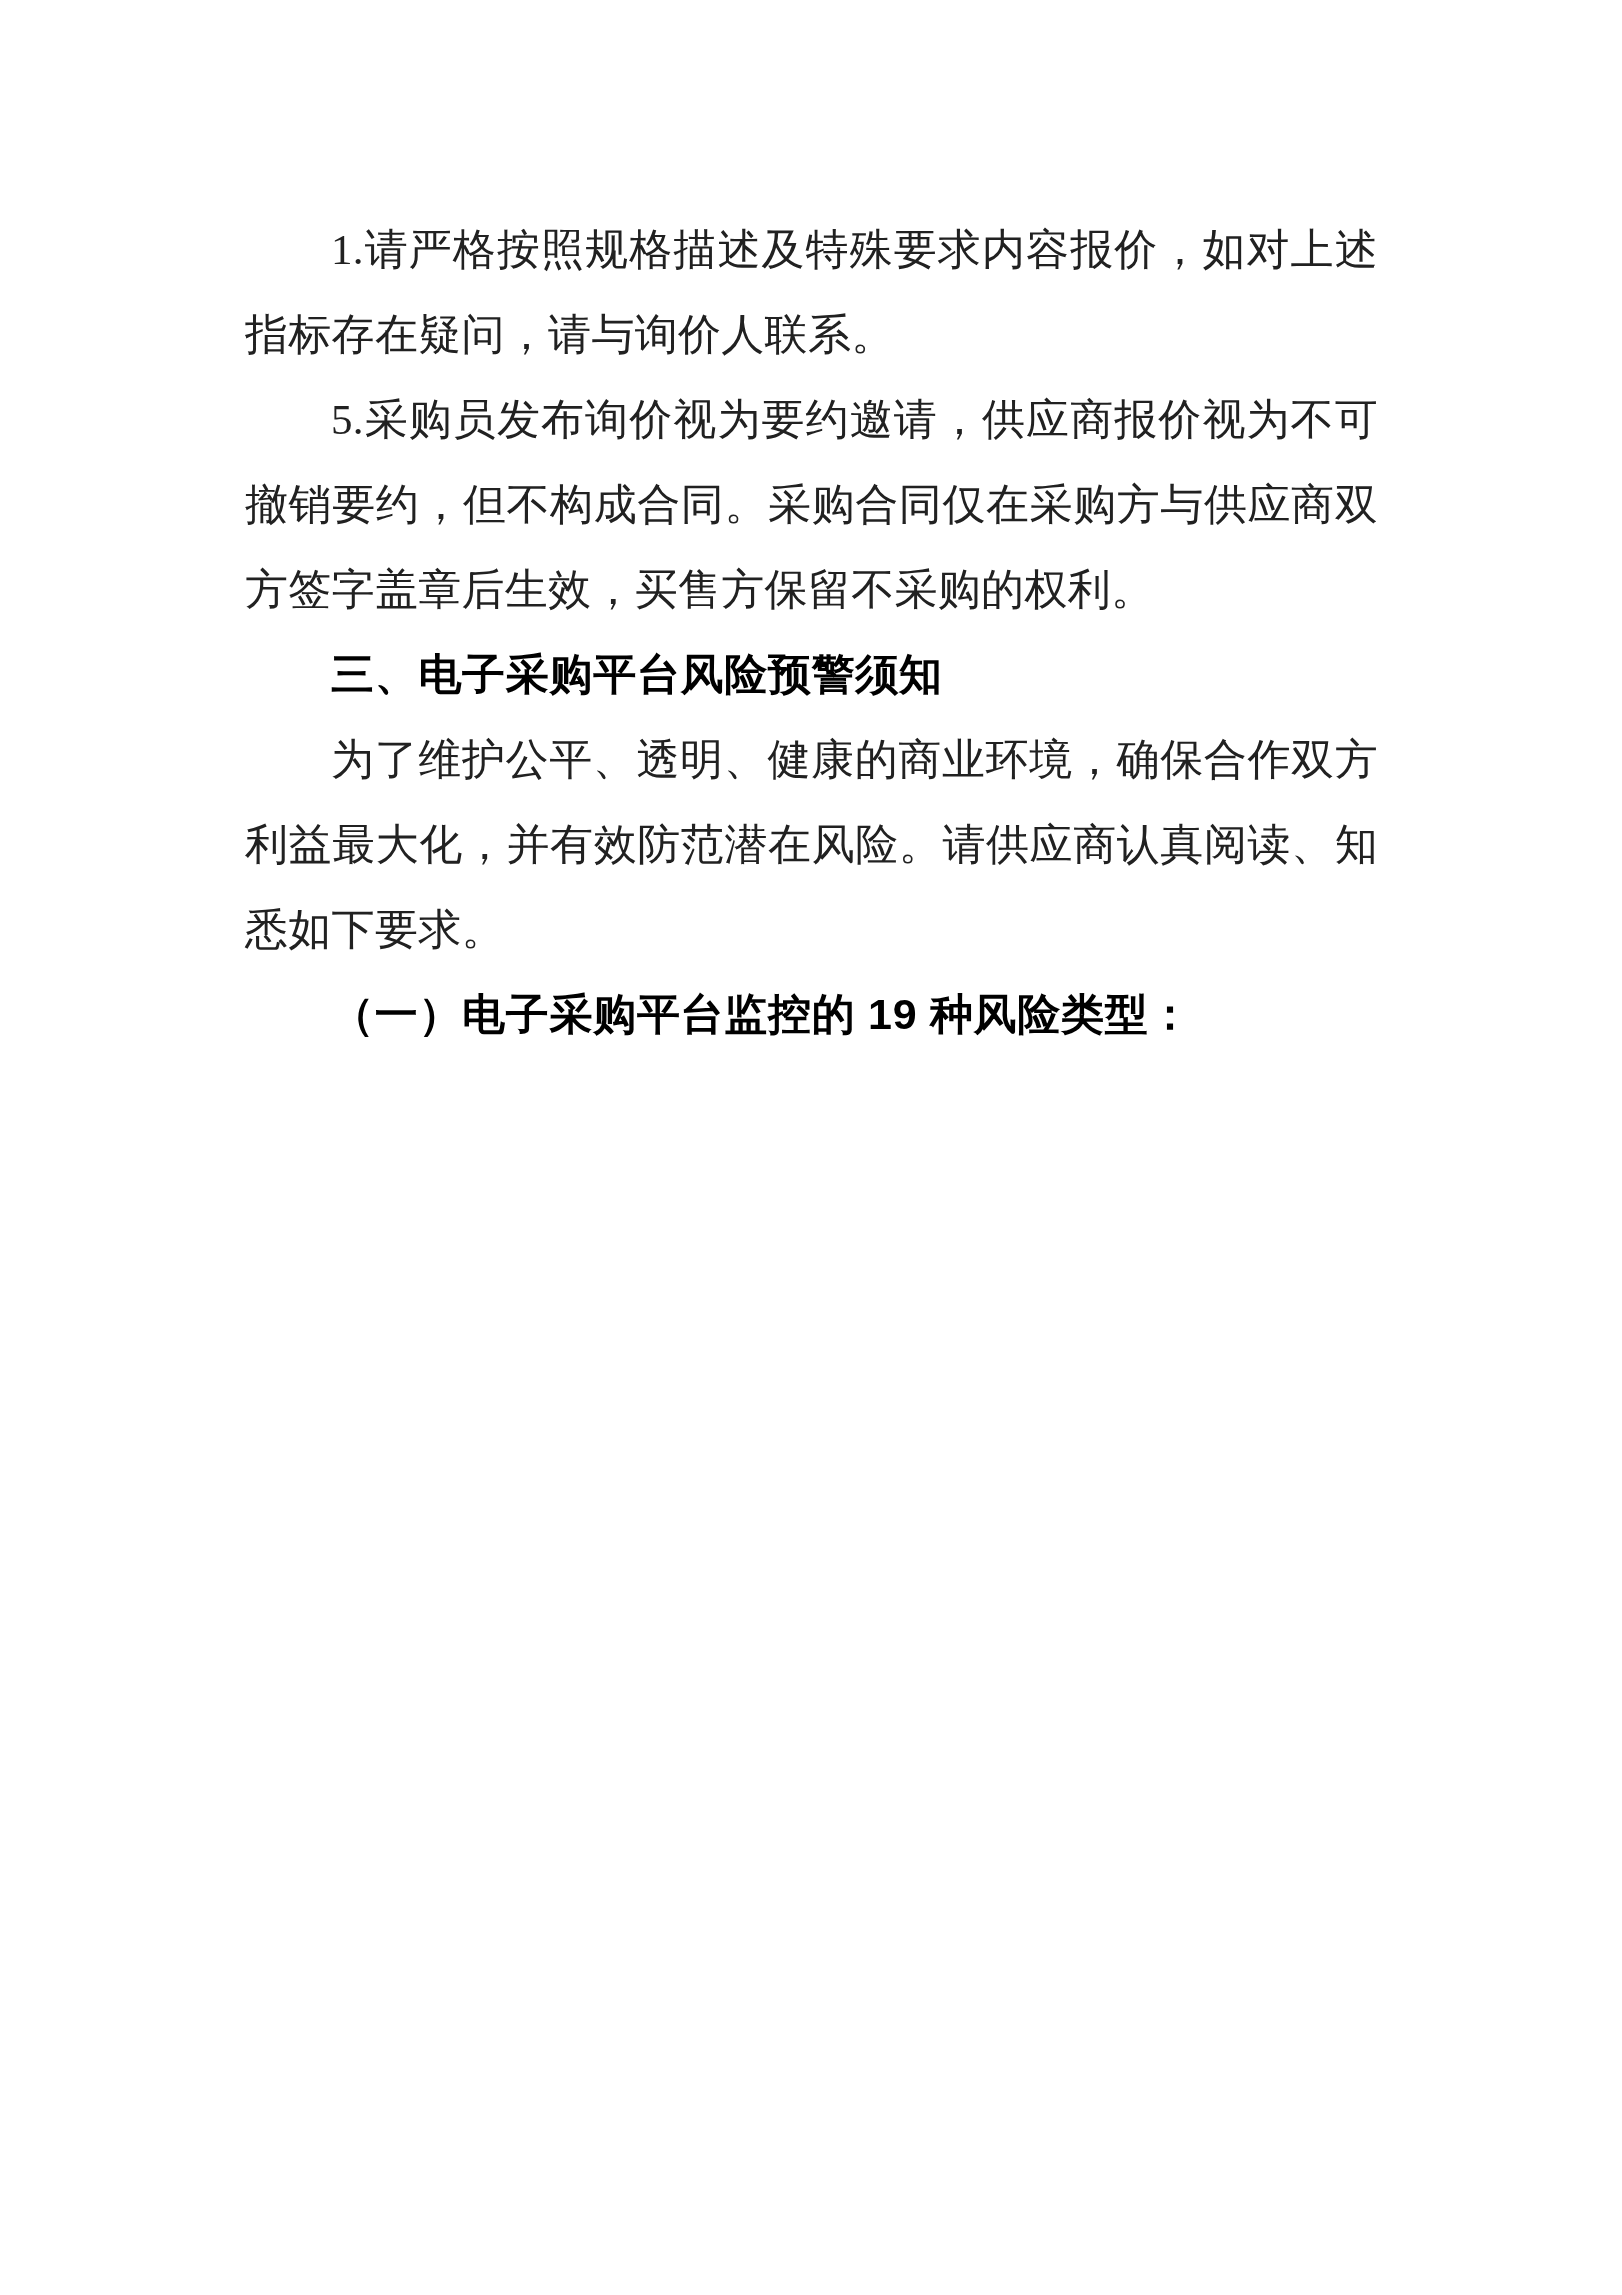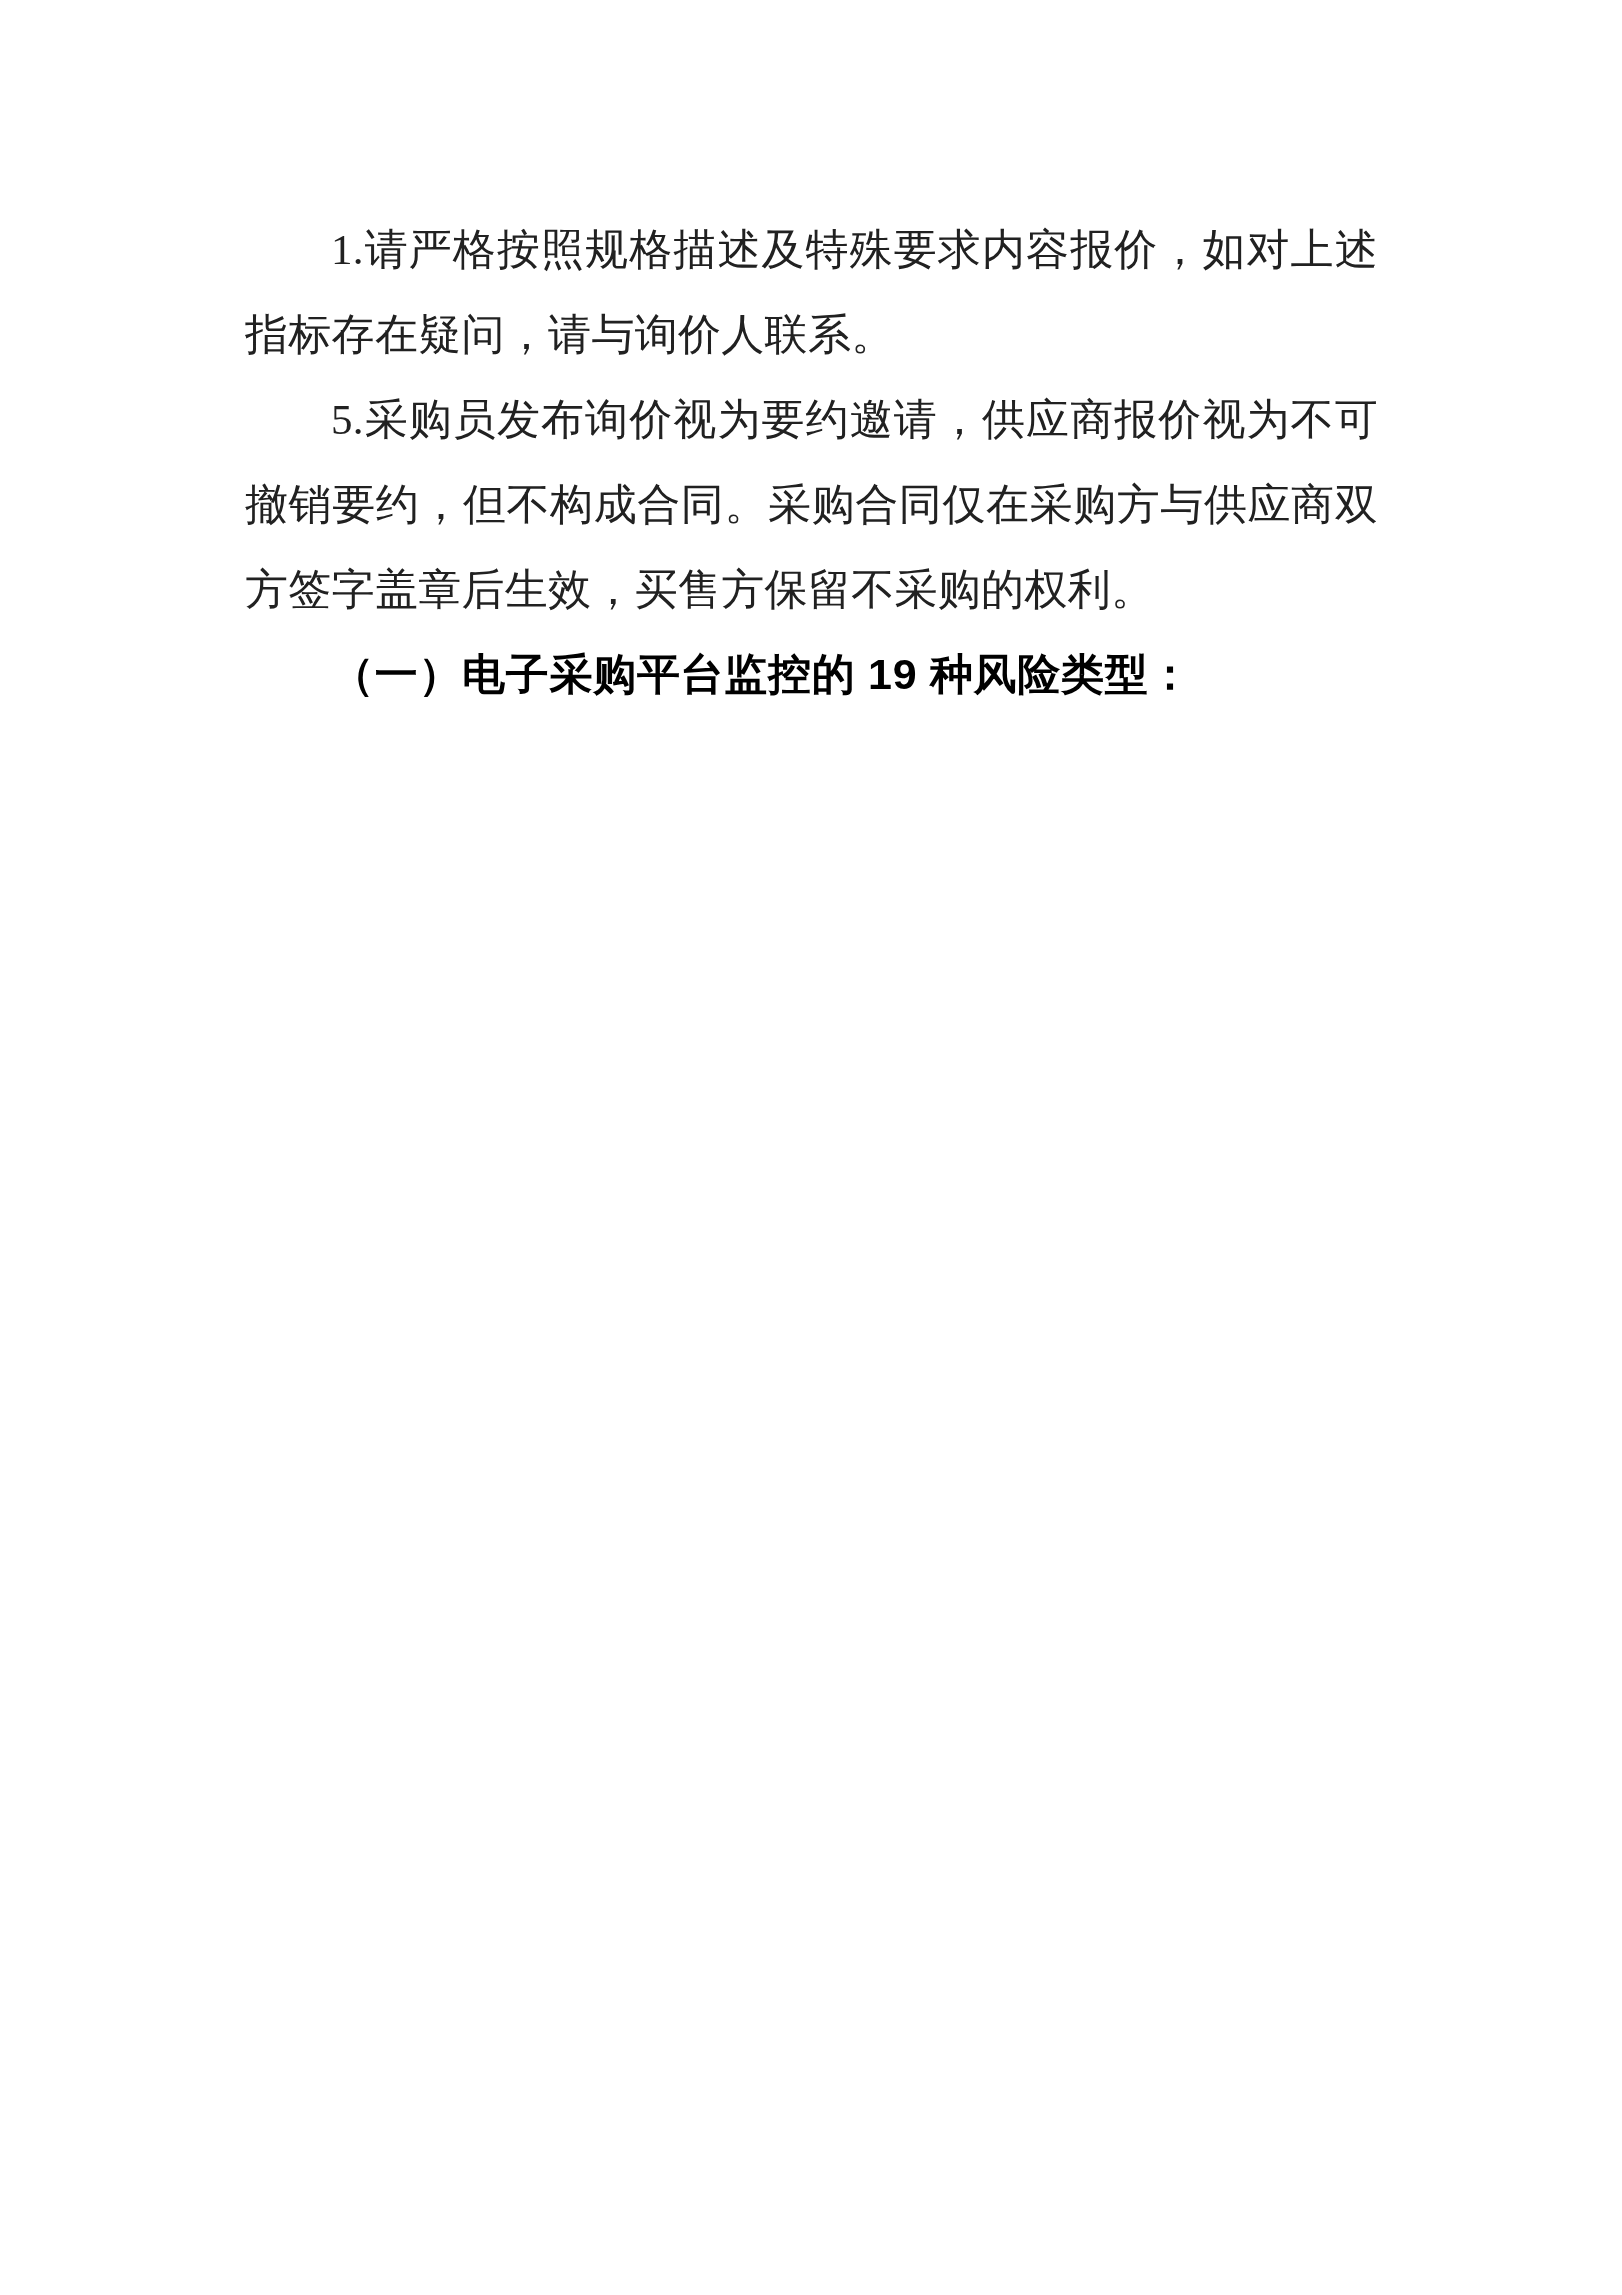--- a/index.html
+++ b/index.html
@@ -47,16 +47,18 @@
     letter-spacing: 0.7px;
   }
 </style>
 </head>
 <body>
 
 <div class="page">
   <div class="doc">
     <p class="body">1.请严格按照规格描述及特殊要求内容报价，如对上述指标存在疑问，请与询价人联系。</p>
     <p class="body">5.采购员发布询价视为要约邀请，供应商报价视为不可撤销要约，但不构成合同。采购合同仅在采购方与供应商双方签字盖章后生效，买售方保留不采购的权利。</p>
+    <p class="heading">三、电子采购平台风险预警须知</p>
+    <p class="body">为了维护公平、透明、健康的商业环境，确保合作双方利益最大化，并有效防范潜在风险。请供应商认真阅读、知悉如下要求。</p>
     <p class="heading">（一）电子采购平台监控的 19 种风险类型：</p>
   </div>
 </div>
 
 
 </body></html>

